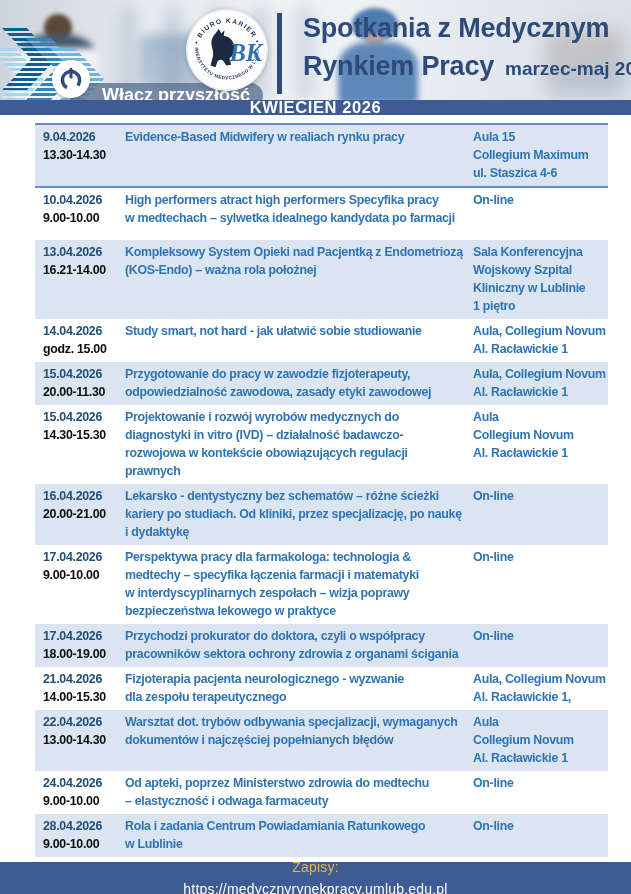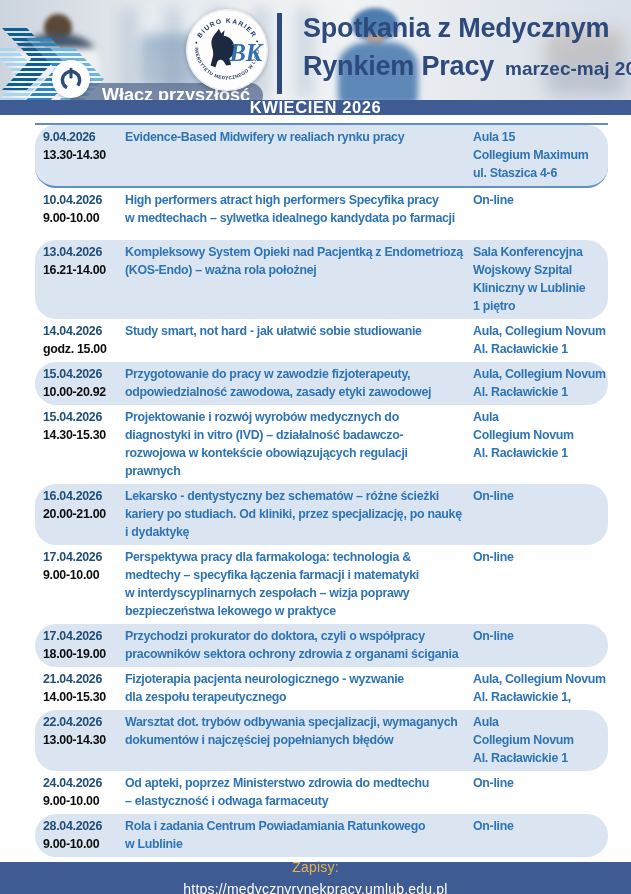--- a/index.html
+++ b/index.html
@@ -50,21 +50,21 @@
   .date-range{font-size:19px;font-weight:bold;margin-left:11px;letter-spacing:0;}
 
   
   .month-banner{height:15px;background:#3e5b94;color:#ffffff;display:flex;align-items:center;justify-content:center;
     font-size:16.5px;font-weight:bold;letter-spacing:.6px;}
 
   
   .events-table{margin:8px 23px 0 35px;border-top:2px solid #5e8fc9;
     font-size:12.4px;font-weight:bold;line-height:18px;letter-spacing:-.3px;}
   .event-row{display:flex;padding:3px 0 4px;}
-  .event-row.shaded{background:#dbe5f1;border-radius:21px;}
+  .event-row.shaded{background:#dbe5f1;}
   .event-row.first{border-bottom:2px solid #5e8fc9;}
   .event-row.gap-after{margin-bottom:9px;}
   .date-col{flex:none;width:90px;padding-left:8px;box-sizing:border-box;}
   .event-date{color:#1f4e79;}
   .event-time{color:#0c0c0c;}
   .title-col{flex:none;width:348px;padding-right:8px;box-sizing:border-box;color:#2e74b5;white-space:pre-line;}
   .loc-col{flex:1;color:#2e74b5;white-space:pre-line;}
 
   
   .footer{position:absolute;left:0;bottom:0;width:631px;height:32px;background:#3e5b94;
@@ -170,21 +170,21 @@
         <div class="event-date">14.04.2026</div>
         <div class="event-time">godz. 15.00</div>
       </div>
       <div class="title-col">Study smart, not hard - jak ułatwić sobie studiowanie</div>
       <div class="loc-col">Aula, Collegium Novum
 Al. Racławickie 1</div>
     </div>
       <div class="event-row shaded">
       <div class="date-col">
         <div class="event-date">15.04.2026</div>
-        <div class="event-time">10.00-20.92</div>
+        <div class="event-time">20.00-11.30</div>
       </div>
       <div class="title-col">Przygotowanie do pracy w zawodzie fizjoterapeuty,
 odpowiedzialność zawodowa, zasady etyki zawodowej</div>
       <div class="loc-col">Aula, Collegium Novum
 Al. Racławickie 1</div>
     </div>
       <div class="event-row">
       <div class="date-col">
         <div class="event-date">15.04.2026</div>
         <div class="event-time">14.30-15.30</div>

